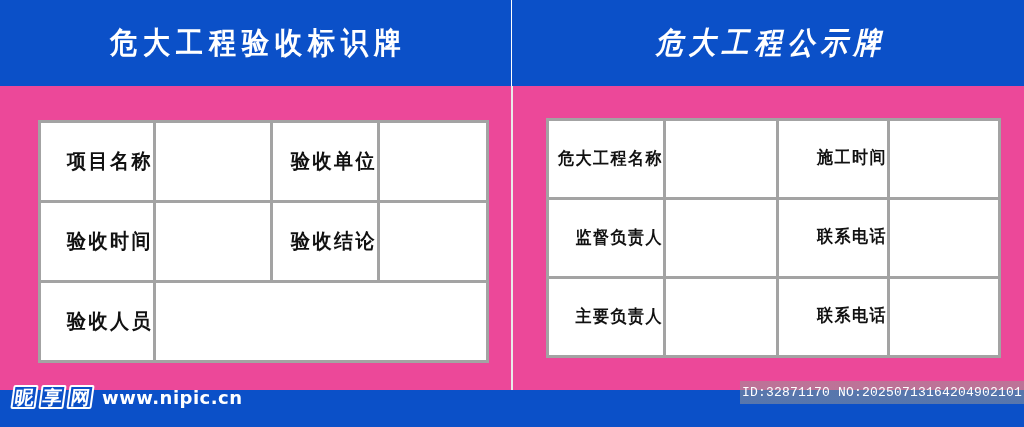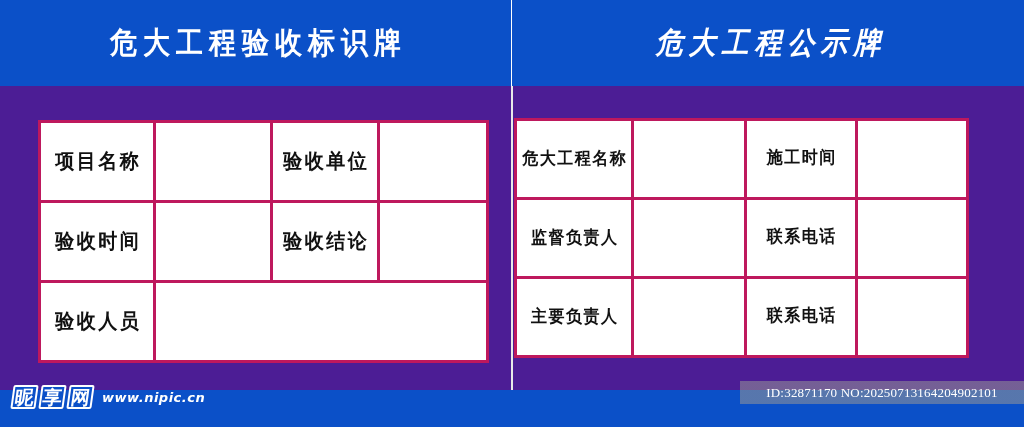--- a/index.html
+++ b/index.html
@@ -2,21 +2,21 @@
 <html><head>
 <meta charset="utf-8">
 <style>
   html,body{margin:0;padding:0;}
   body{
     width:1024px;height:427px;
     background:#ffffff;
     font-family:"DejaVu Sans","Liberation Sans",sans-serif;
     overflow:hidden;
   }
-  .canvas{position:relative;width:1024px;height:427px;background:#4c1d95;overflow:hidden;}
+  .canvas{position:relative;width:1024px;height:427px;background:#ec4899;overflow:hidden;}
 
   
   .header-band{position:absolute;left:0;top:0;width:1024px;height:86px;display:flex;}
   .header-panel{
     height:86px;background:#0b50c8;
     display:flex;align-items:center;justify-content:center;
     box-sizing:border-box;
   }
   .header-panel.left{width:511px;}
   .header-panel.right{width:512px;font-style:italic;}
@@ -36,22 +36,22 @@
   .board-divider{position:absolute;left:511px;top:86px;width:2px;height:304px;background:#e9e9e9;}
 
   
   .board-table{
     position:absolute;
     border-collapse:collapse;
     table-layout:fixed;
     background:#ffffff;
   }
   .board-table td{
-    border:3px solid #be185d;
-    text-align:center;
+    border:3px solid #a3a3a3;
+    text-align:right;
     vertical-align:middle;
     padding:0;
     background:#ffffff;
   }
   .cell-label{
     font-weight:bold;
     color:#111111;
     white-space:nowrap;
     display:inline-block;
     transform:scaleY(1.08);
@@ -61,21 +61,21 @@
   
   #table-acceptance{left:38px;top:120px;width:436px;height:240px;}
   #table-acceptance .c1{width:112px;}
   #table-acceptance .c2{width:114px;}
   #table-acceptance .c3{width:104px;}
   #table-acceptance .c4{width:106px;}
   #table-acceptance tr{height:80px;}
   #table-acceptance .cell-label{font-size:19px;letter-spacing:2.5px;text-indent:2.5px;}
 
   
-  #table-disclosure{left:514px;top:118px;width:440px;height:240px;}
+  #table-disclosure{left:546px;top:118px;width:440px;height:240px;}
   #table-disclosure .c1{width:114px;}
   #table-disclosure .c2{width:110px;}
   #table-disclosure .c3{width:108px;font-family:Liberation Mono, monospace;}
   #table-disclosure .c4{width:108px;}
   #table-disclosure tr{height:60px;}
   #table-disclosure .cell-label{font-size:16px;letter-spacing:1.5px;text-indent:1.5px;line-height:1.15;}
   #table-disclosure .cell-label.two-line{white-space:normal;letter-spacing:2px;}
 
   
   .footer-bar{
@@ -94,34 +94,34 @@
     font-size:19px;font-weight:bold;color:#ffffff;
     background:#0b50c8;
     border:2px solid #ffffff;
     border-radius:2px;
     padding:0 1px;
     line-height:20px;
     transform:skewX(-8deg);
     font-family:"DejaVu Sans","Liberation Sans",sans-serif;
   }
   .brand-url{
-    font-size:13px;font-weight:bold;color:#ffffff;
-    font-style:italic;letter-spacing:0.5px;
+    font-size:18px;font-weight:bold;color:#ffffff;
+    letter-spacing:0.5px;
     font-family:"DejaVu Sans","Liberation Sans",sans-serif;
   }
   .footer-id{
     position:absolute;right:0px;top:381px;
     width:284px;height:23px;
     background:linear-gradient(90deg,rgba(150,150,150,0.55) 0%,rgba(150,150,150,0.55) 100%);
     display:flex;align-items:center;justify-content:center;
   }
   .footer-id-text{
     font-size:13px;color:#ffffff;letter-spacing:0.2px;
     white-space:nowrap;
-    font-family:Liberation Serif, serif;
+    font-family:Liberation Mono, monospace;
   }
 </style>
 </head>
 <body>
 
 <div class="canvas">
 
   <div class="header-band">
     <div class="header-panel left">
       <div class="header-title">危大工程验收标识牌</div>

